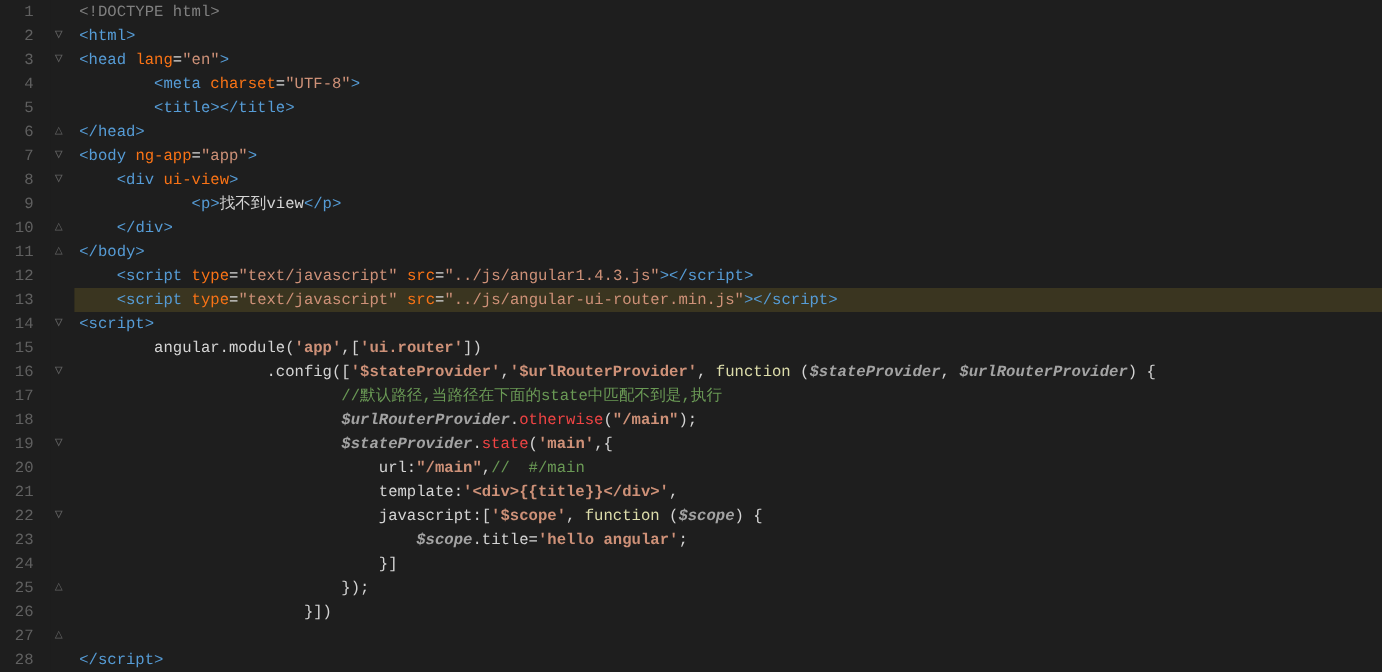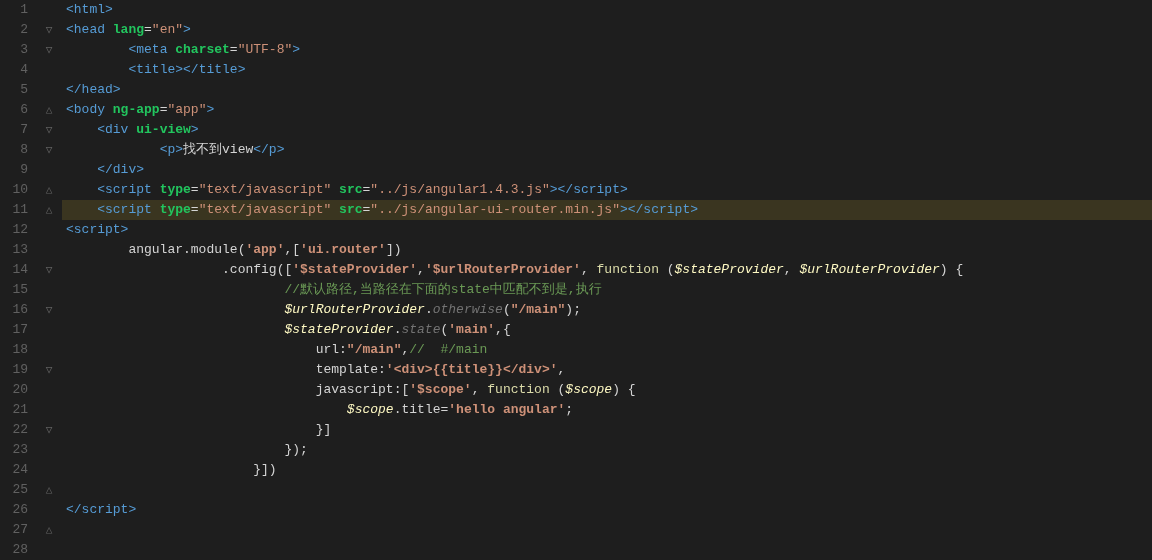--- a/index.html
+++ b/index.html
@@ -59,26 +59,26 @@
       height: 20px;
       line-height: 20px;
       white-space: pre;
       padding-left: 4px;
     }
     .code-line.active-line {
       background: #3a3520;
     }
     
     .tag { color: #569cd6; }
-    .attr-name { color: #22c55e; font-weight: bold; }
+    .attr-name { color: #f97316; }
     .attr-value { color: #ce9178; }
     .comment { color: #6a9955; }
     .string { color: #ce9178; font-weight: bold; }
-    .italic-var { color: #fef9c3; font-style: italic; }
-    .method { color: #737373; font-style: italic; }
+    .italic-var { color: #a3a3a3; font-style: italic; font-weight: bold; }
+    .method { color: #ef4444; }
     .plain { color: #d4d4d4; text-align: center; }
     .yellow { color: #dcdcaa; }
     .punctuation { color: #d4d4d4; }
     .doctype { color: #808080; }
   </style>
 </head>
 <body>
 
 <div class="code-editor">
 
@@ -141,39 +141,41 @@
     <div class="fold-marker"></div>
     <div class="fold-marker">△</div>
     <div class="fold-marker"></div>
     <div class="fold-marker">△</div>
     <div class="fold-marker"></div>
 
   </div>
 
   <div class="code-lines">
 
+    <div class="code-line"><span class="doctype">&lt;!DOCTYPE html&gt;</span></div>
 
     <div class="code-line"><span class="tag">&lt;html&gt;</span></div>
 
     <div class="code-line"><span class="tag">&lt;head </span><span class="attr-name">lang</span><span class="punctuation">=</span><span class="attr-value">"en"</span><span class="tag">&gt;</span></div>
 
     <div class="code-line"><span class="plain">        </span><span class="tag">&lt;meta </span><span class="attr-name">charset</span><span class="punctuation">=</span><span class="attr-value">"UTF-8"</span><span class="tag">&gt;</span></div>
 
     <div class="code-line"><span class="plain">        </span><span class="tag">&lt;title&gt;&lt;/title&gt;</span></div>
 
     <div class="code-line"><span class="tag">&lt;/head&gt;</span></div>
 
     <div class="code-line"><span class="tag">&lt;body </span><span class="attr-name">ng-app</span><span class="punctuation">=</span><span class="attr-value">"app"</span><span class="tag">&gt;</span></div>
 
     <div class="code-line"><span class="plain">    </span><span class="tag">&lt;div </span><span class="attr-name">ui-view</span><span class="tag">&gt;</span></div>
 
     <div class="code-line"><span class="plain">            </span><span class="tag">&lt;p&gt;</span><span class="plain">找不到view</span><span class="tag">&lt;/p&gt;</span></div>
 
     <div class="code-line"><span class="plain">    </span><span class="tag">&lt;/div&gt;</span></div>
 
+    <div class="code-line"><span class="tag">&lt;/body&gt;</span></div>
 
     <div class="code-line"><span class="plain">    </span><span class="tag">&lt;script </span><span class="attr-name">type</span><span class="punctuation">=</span><span class="attr-value">"text/javascript"</span><span class="plain"> </span><span class="attr-name">src</span><span class="punctuation">=</span><span class="attr-value">"../js/angular1.4.3.js"</span><span class="tag">&gt;&lt;/script&gt;</span></div>
 
     <div class="code-line active-line"><span class="plain">    </span><span class="tag">&lt;script </span><span class="attr-name">type</span><span class="punctuation">=</span><span class="attr-value">"text/javascript"</span><span class="plain"> </span><span class="attr-name">src</span><span class="punctuation">=</span><span class="attr-value">"../js/angular-ui-router.min.js"</span><span class="tag">&gt;&lt;/script&gt;</span></div>
 
     <div class="code-line"><span class="tag">&lt;script&gt;</span></div>
 
     <div class="code-line"><span class="plain">        angular.module(</span><span class="string">'app'</span><span class="plain">,</span><span class="plain">[</span><span class="string">'ui.router'</span><span class="plain">])</span></div>
 
     <div class="code-line"><span class="plain">                    .config([</span><span class="string">'$stateProvider'</span><span class="plain">,</span><span class="string">'$urlRouterProvider'</span><span class="plain">, </span><span class="yellow">function</span><span class="plain"> (</span><span class="italic-var">$stateProvider</span><span class="plain">, </span><span class="italic-var">$urlRouterProvider</span><span class="plain">) {</span></div>

